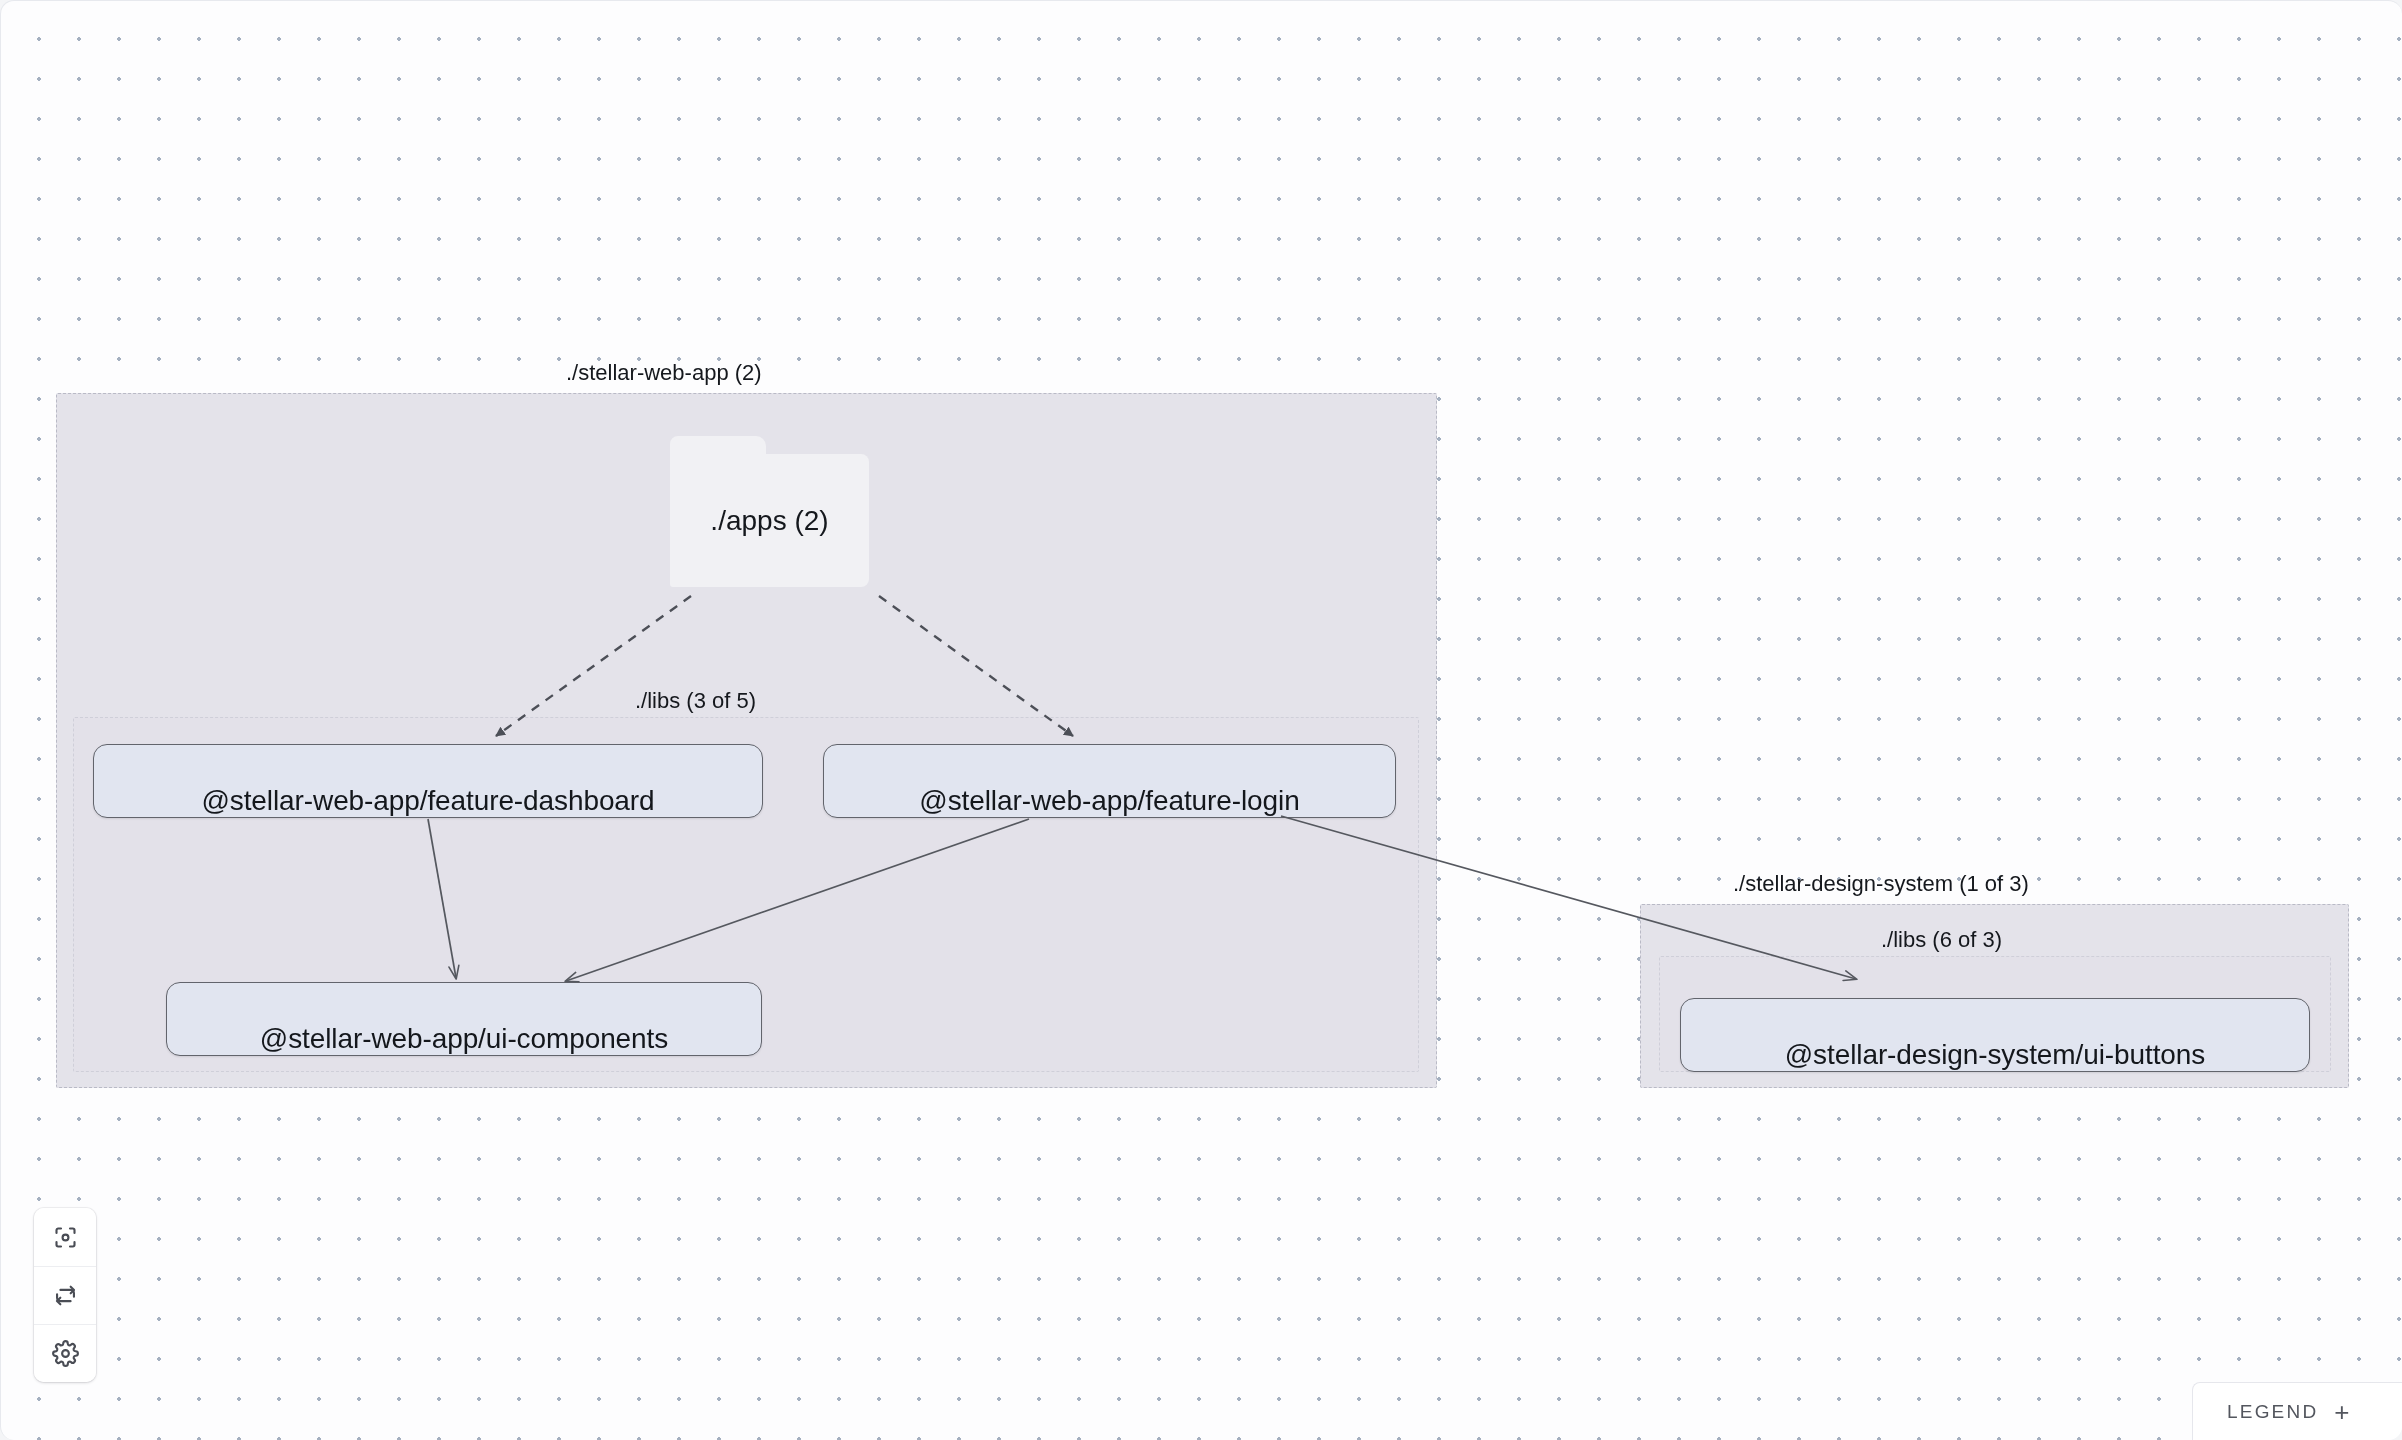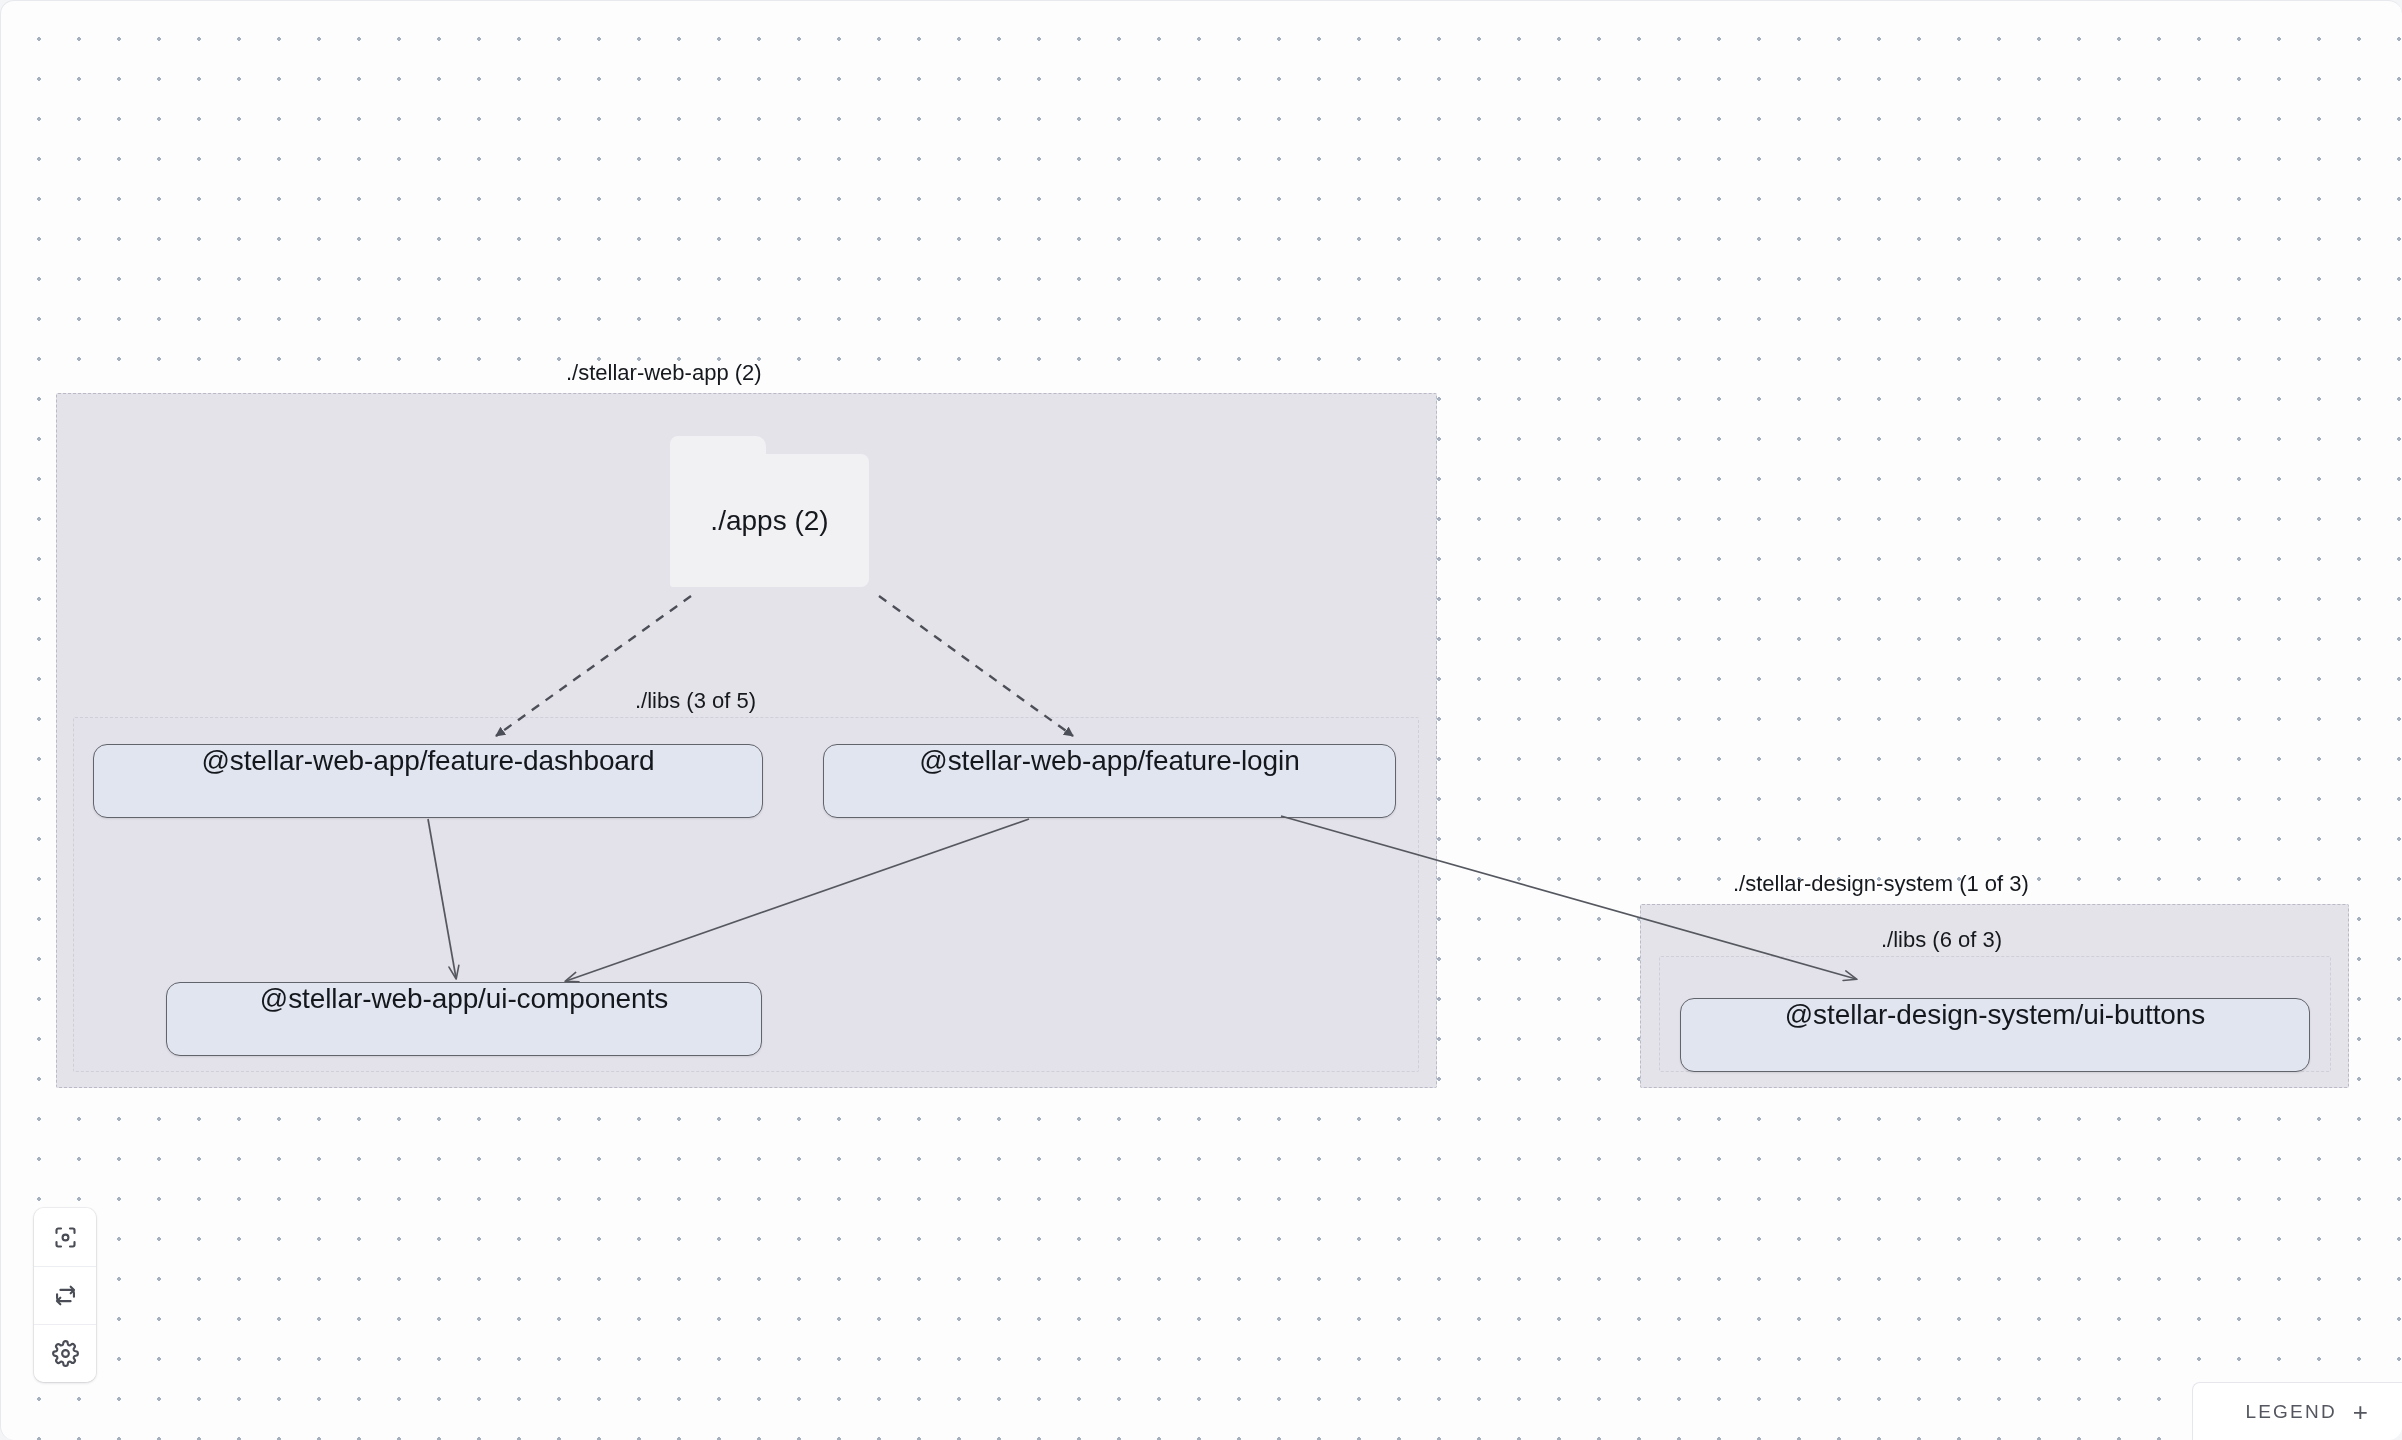--- a/index.html
+++ b/index.html
@@ -95,21 +95,21 @@
     font-size: 28px;
     color: #15181d;
     white-space: nowrap;
     font-family: "Liberation Sans", sans-serif;
   }
 
   
   .node {
     position: absolute;
     display: flex;
-    align-items: flex-start;
+    align-items: flex-end;
     justify-content: center;
     background: #e1e5f0;
     border: 1.6px solid #62646c;
     border-radius: 14px;
     z-index: 4;
     box-shadow: 0 1px 2px rgba(20,22,30,0.10);
   }
   .node-label {
     font-size: 28px;
     color: #14171c;
@@ -148,21 +148,21 @@
     right: 0;
     bottom: 0;
     height: 58px;
     min-width: 210px;
     background: #ffffff;
     border-top: 1px solid #e6e7ec;
     border-left: 1px solid #e6e7ec;
     border-radius: 8px 0 0 0;
     display: flex;
     align-items: center;
-    justify-content: flex-end;
+    justify-content: flex-start;
     gap: 16px;
     padding: 16px 34px;
     cursor: pointer;
     z-index: 20;
   }
   .legend-text {
     font-size: 19px;
     letter-spacing: 2.2px;
     color: #53565e;
     font-family: "Liberation Sans", sans-serif;

